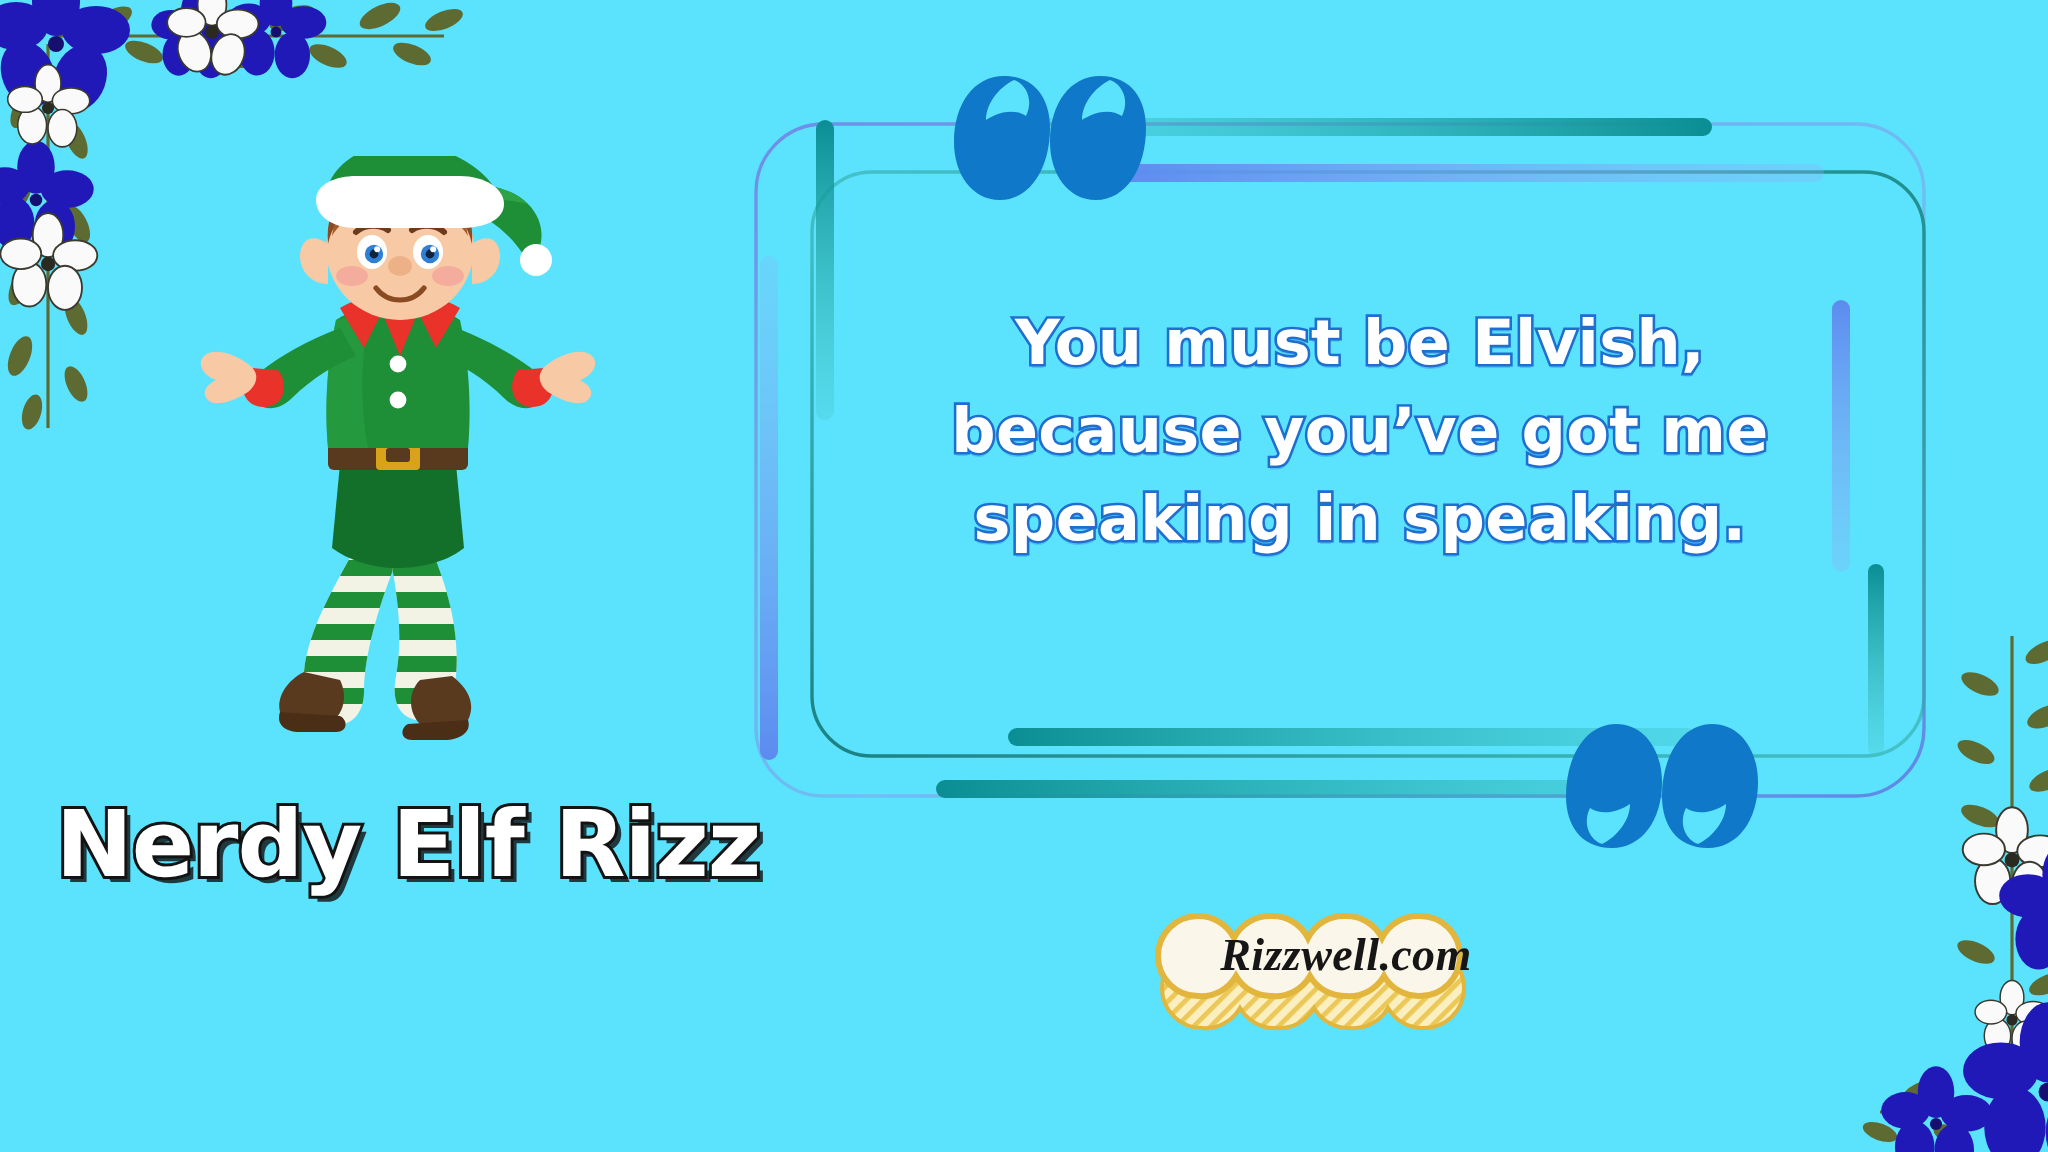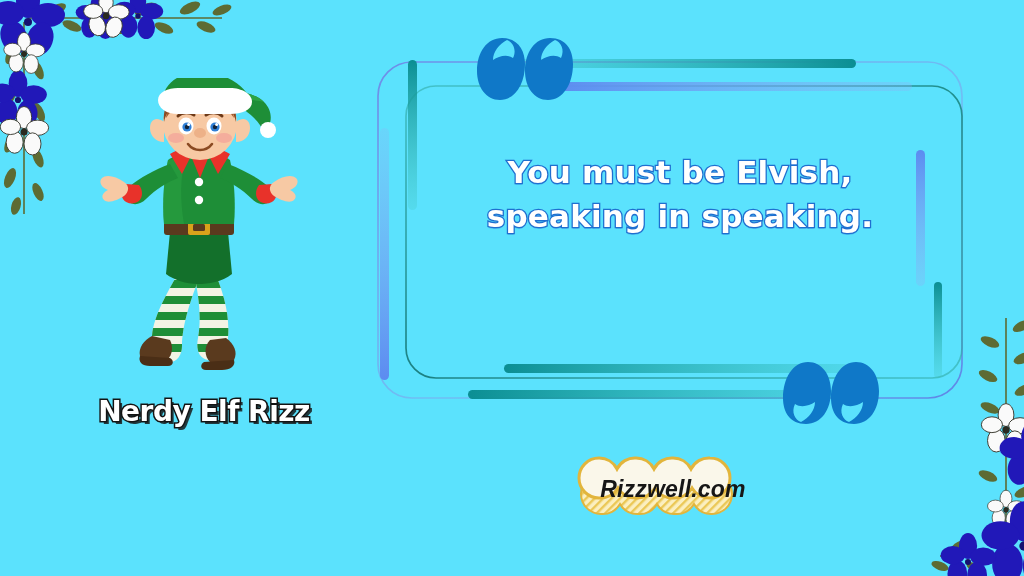--- a/index.html
+++ b/index.html
@@ -36,36 +36,36 @@
     text-shadow:0 2px 0 rgba(31,111,208,.28);
   }
   .quote span{display:block;}
 
   
   .title{
     position:absolute;left:26px;top:396px;width:356px;
     text-align:center;
     font-family:"DejaVu Sans",sans-serif;
     font-weight:bold;
-    font-size:28px;
+    font-size:46px;
     line-height:1.16;
     letter-spacing:-0.5px;
     color:#FFFFFF;
     -webkit-text-stroke:3px #131313;
     paint-order:stroke fill;
     text-shadow:3px 3px 0 rgba(20,20,20,.82);
   }
   .title span{display:block;}
 
   
   .logo{position:absolute;left:553px;top:444px;width:240px;height:76px;}
   .logo-text{
-    position:absolute;left:0;top:11px;width:240px;height:68px;
+    position:absolute;left:0;top:0;width:240px;height:68px;
     display:flex;align-items:center;justify-content:center;
-    font-family:Liberation Sans, sans-serif;
+    font-family:Liberation Serif, serif;
     font-style:italic;font-weight:bold;
     font-size:23px;color:#161616;
     letter-spacing:0.2px;
     z-index:4;
   }
 </style>
 </head>
 <body>
 
 <div id="stage">
@@ -414,20 +414,21 @@
     <g transform="rotate(180 48 34)">
       <path d="M25 2 C41 2 48 14 48 28 C48 48 38 64 23 64 C9 64 0 51 0 35 C0 16 10 2 25 2 Z
                M30 4 C22 8 16 16 16 24 C22 20 30 18 36 22 C40 14 36 6 30 4 Z" fill="#0F78C8"></path>
       <path d="M73 2 C89 2 96 14 96 28 C96 48 86 64 71 64 C57 64 48 51 48 35 C48 16 58 2 73 2 Z
                M78 4 C70 8 64 16 64 24 C70 20 78 18 84 22 C88 14 84 6 78 4 Z" fill="#0F78C8"></path>
     </g>
   </svg>
 
   <div class="quote">
     <span>You must be Elvish,</span>
+    <span>because you’ve got me</span>
     <span>speaking in speaking.</span>
   </div>
 
   <div class="title">
     <span>Nerdy Elf Rizz</span>
   </div>
 
   <div class="logo">
     <svg style="position:absolute;left:0;top:0;width:240px;height:76px;" viewBox="0 0 240 76" xmlns="http://www.w3.org/2000/svg">
       <defs>

